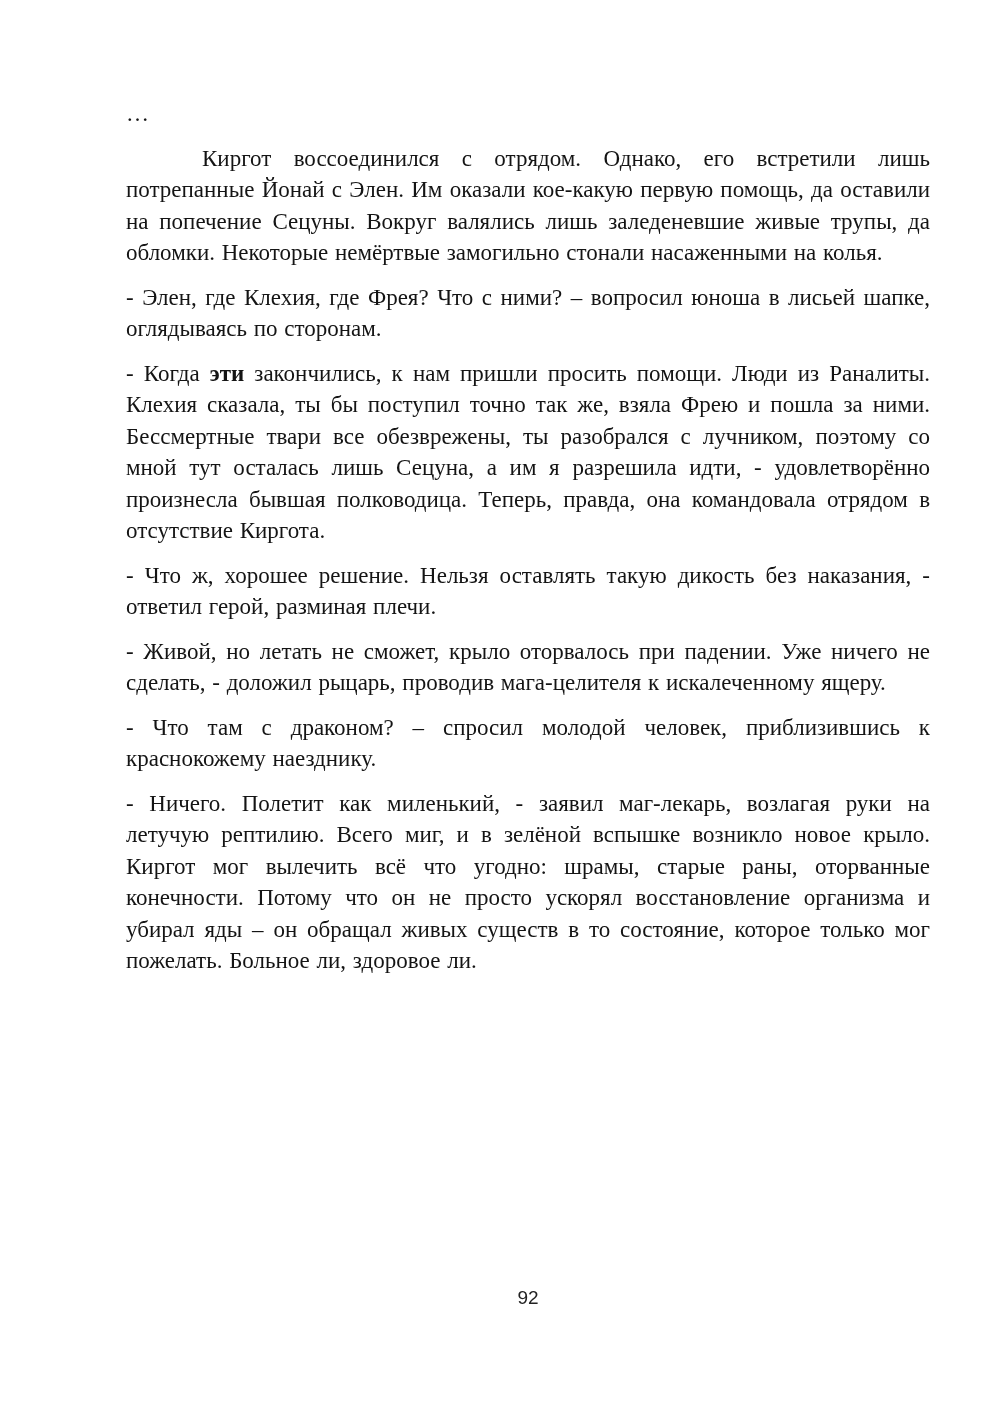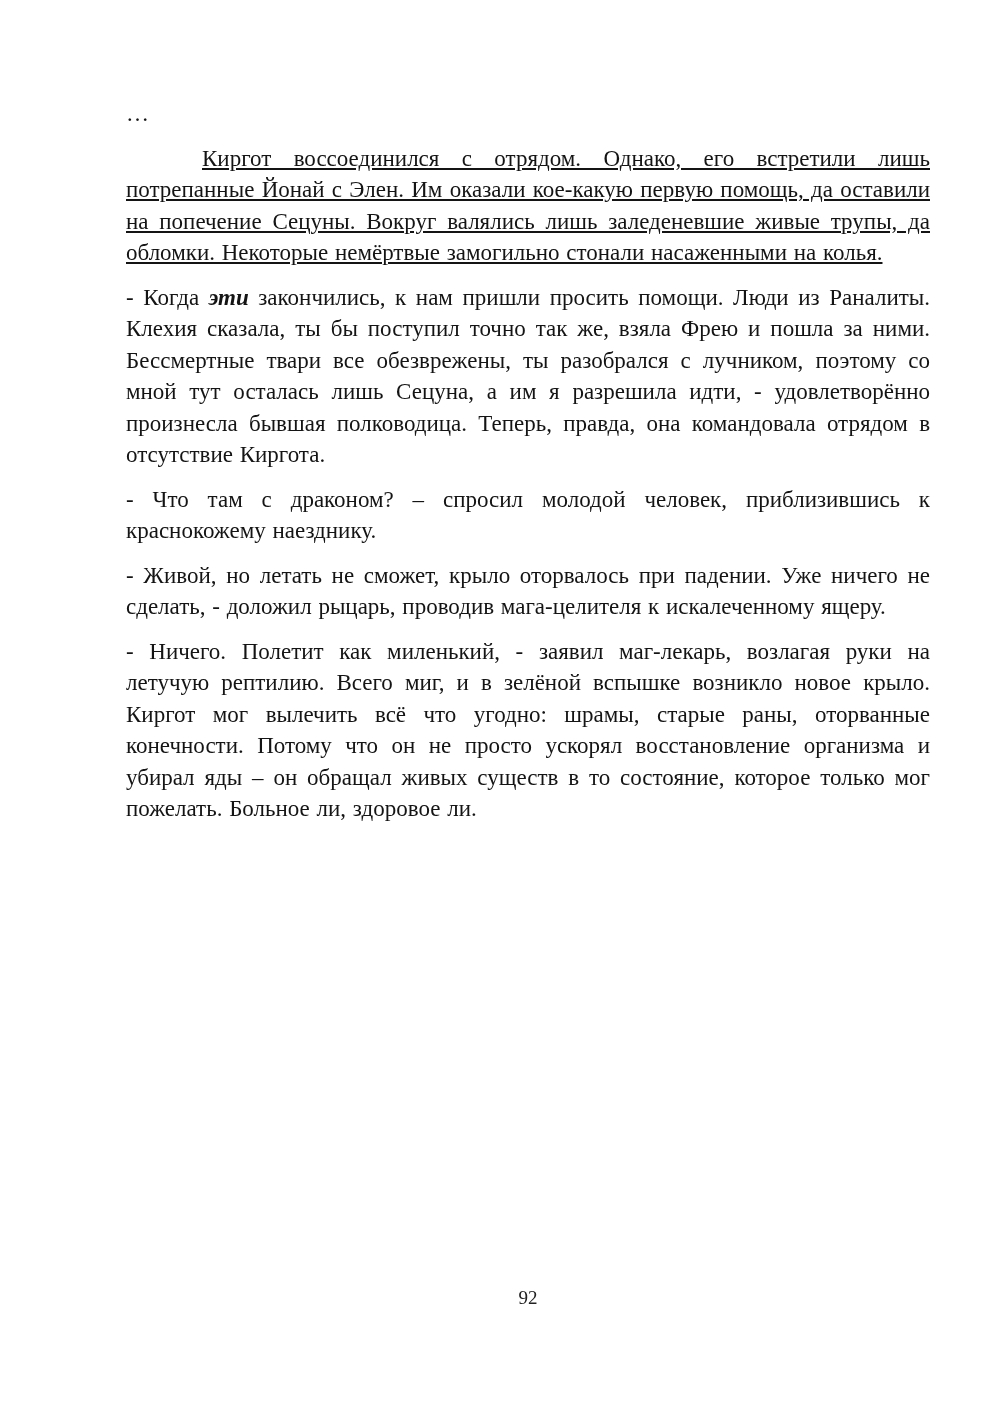--- a/index.html
+++ b/index.html
@@ -31,45 +31,45 @@
   }
   p.para {
     margin: 0 0 13px 0;
     font-size: 23px;
     line-height: 31.5px;
     text-align: justify;
     word-spacing: 1px;
   }
   p.para.indent {
     text-indent: 76px;
-    text-decoration: underline;
   }
   .bi {
     font-weight: bold;
-    font-style: italic;
   }
   .footer {
     position: absolute;
     top: 1286px;
     left: 126px;
     width: 804px;
     text-align: center;
-    font-family: Liberation Serif, serif;
+    font-family: Liberation Sans, sans-serif;
     font-size: 19px;
     line-height: 24px;
     color: #222222;
   }
 </style>
 </head>
 <body>
 
 <div class="page">
   <div class="content">
     <div class="ellipsis-line">…</div>
 
   <p class="para indent">Киргот воссоединился с отрядом. Однако, его встретили лишь потрепанные Йонай с Элен. Им оказали кое-какую первую помощь, да оставили на попечение Сецуны. Вокруг валялись лишь заледеневшие живые трупы, да обломки. Некоторые немёртвые замогильно стонали насаженными на колья.</p>
+      <p class="para">- Элен, где Клехия, где Фрея? Что с ними? – вопросил юноша в лисьей шапке, оглядываясь по сторонам.</p>
       <p class="para">- Когда <span class="bi">эти</span> закончились, к нам пришли просить помощи. Люди из Раналиты. Клехия сказала, ты бы поступил точно так же, взяла Фрею и пошла за ними. Бессмертные твари все обезврежены, ты разобрался с лучником, поэтому со мной тут осталась лишь Сецуна, а им я разрешила идти, - удовлетворённо произнесла бывшая полководица. Теперь, правда, она командовала отрядом в отсутствие Киргота.</p>
+      <p class="para">- Что ж, хорошее решение. Нельзя оставлять такую дикость без наказания, - ответил герой, разминая плечи.</p>
+      <p class="para">- Живой, но летать не сможет, крыло оторвалось при падении. Уже ничего не сделать, - доложил рыцарь, проводив мага-целителя к искалеченному ящеру.</p>
       <p class="para">- Что там с драконом? – спросил молодой человек, приблизившись к краснокожему наезднику.</p>
-      <p class="para">- Живой, но летать не сможет, крыло оторвалось при падении. Уже ничего не сделать, - доложил рыцарь, проводив мага-целителя к искалеченному ящеру.</p>
       <p class="para">- Ничего. Полетит как миленький, - заявил маг-лекарь, возлагая руки на летучую рептилию. Всего миг, и в зелёной вспышке возникло новое крыло. Киргот мог вылечить всё что угодно: шрамы, старые раны, оторванные конечности. Потому что он не просто ускорял восстановление организма и убирал яды – он обращал живых существ в то состояние, которое только мог пожелать. Больное ли, здоровое ли.</p>
     </div>
   <div class="footer">92</div>
 </div>
 
 </body></html>

